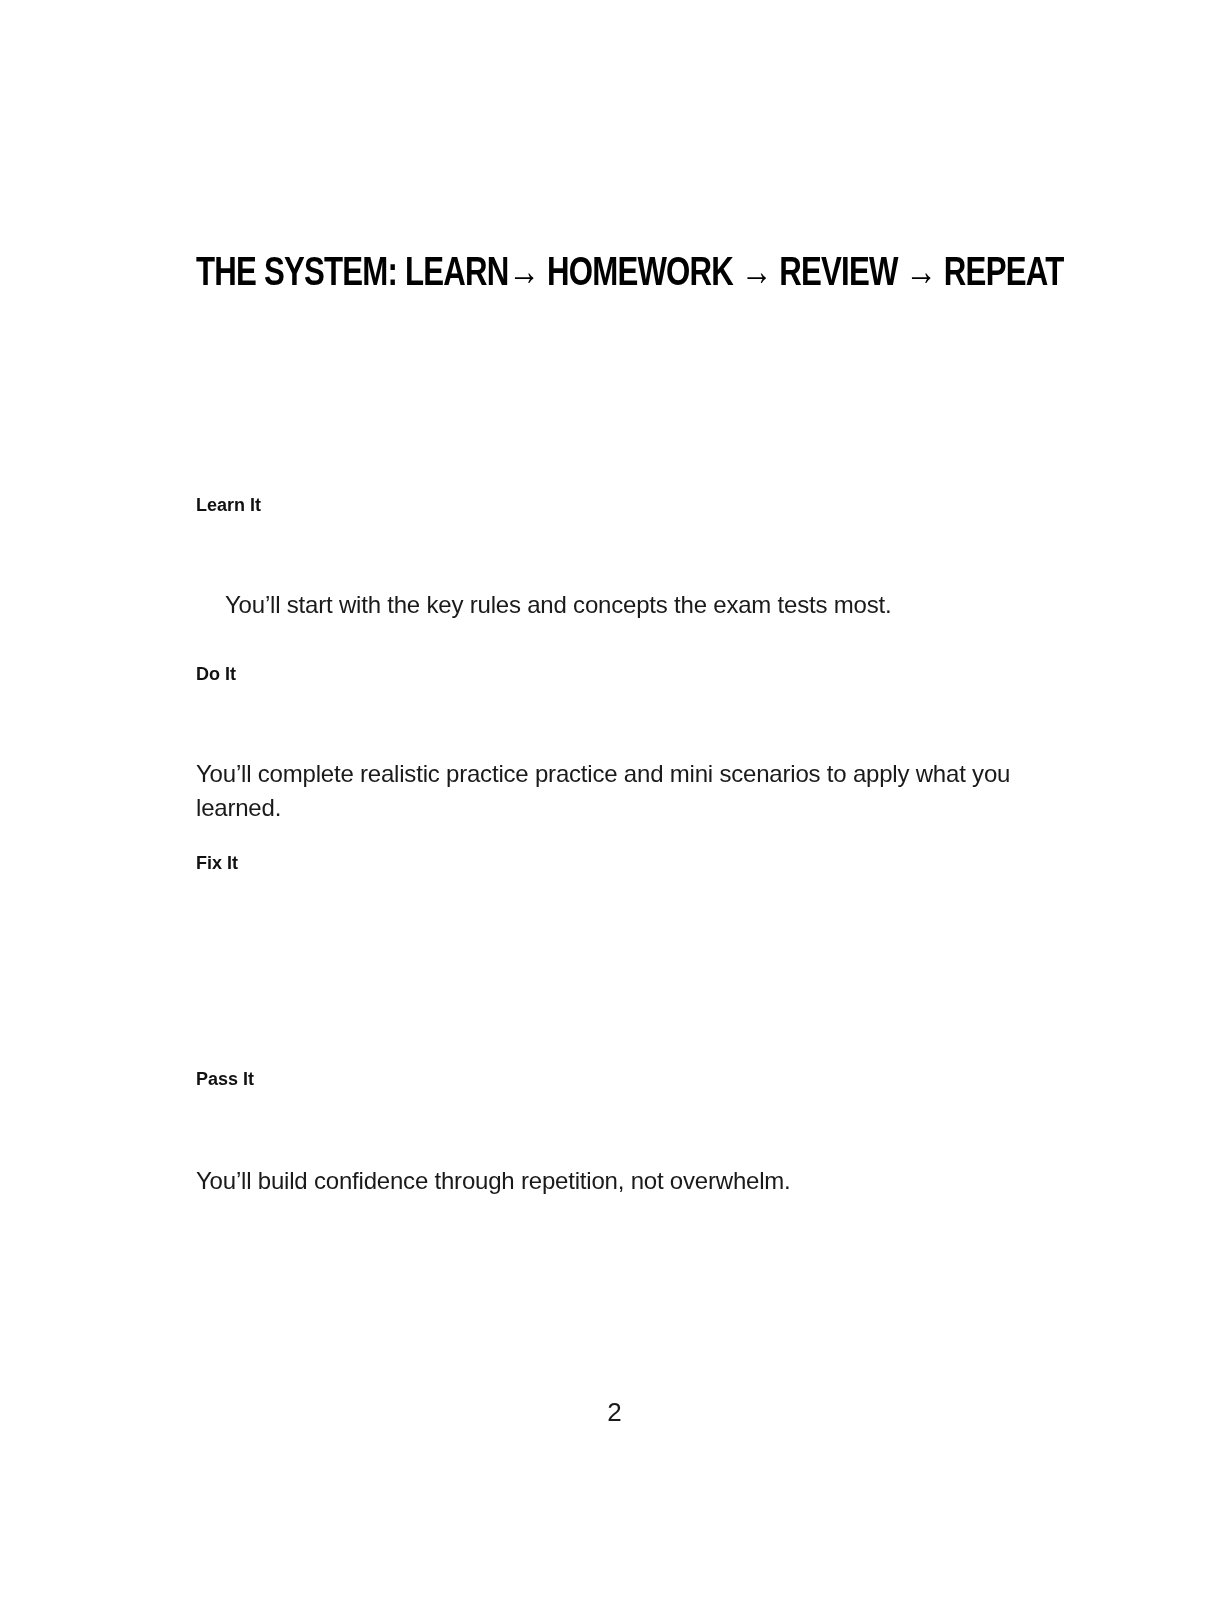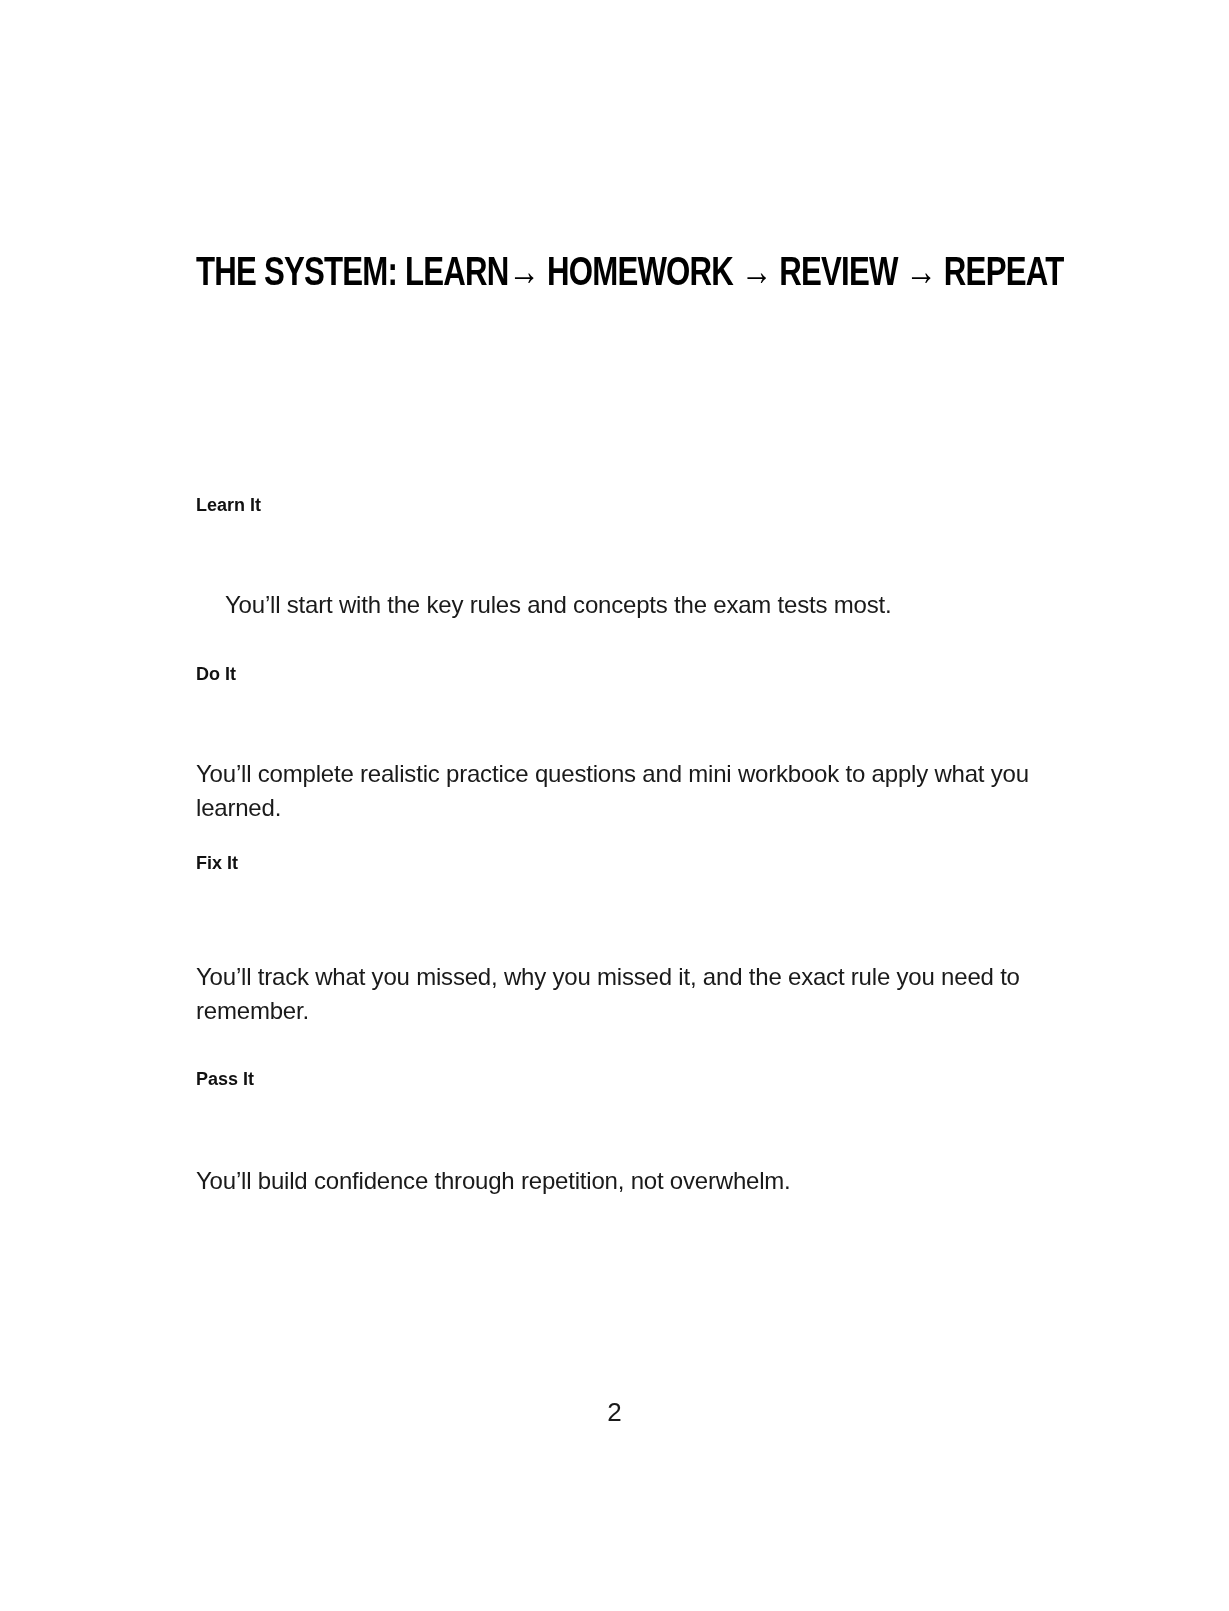--- a/index.html
+++ b/index.html
@@ -74,22 +74,21 @@
 <body>
 
 <div class="page">
   <h1 class="title">THE SYSTEM: LEARN→ HOMEWORK →  REVIEW →  REPEAT</h1>
 
 
   <h2 class="heading" style="top:490px;">Learn It</h2>
   <p class="body-text" style="top:588px;margin-left:29px;">You’ll start with the key rules and concepts the exam tests most.</p>
 
   <h2 class="heading" style="top:659px;">Do It</h2>
-  <p class="body-text" style="top:757px;">You’ll complete realistic practice questions and mini workbook to apply what you learned.</p>
+  <p class="body-text" style="top:757px;">You’ll complete realistic practice practice and mini scenarios to apply what you learned.</p>
 
   <h2 class="heading" style="top:848px;">Fix It</h2>
-  <p class="body-text" style="top:960px;">You’ll track what you missed, why you missed it, and the exact rule you need to remember.</p>
 
   <h2 class="heading" style="top:1064px;">Pass It</h2>
   <p class="body-text" style="top:1164px;">You’ll build confidence through repetition, not overwhelm.</p>
 
   <div class="page-number">2</div>
 </div>
 
 </body></html>

